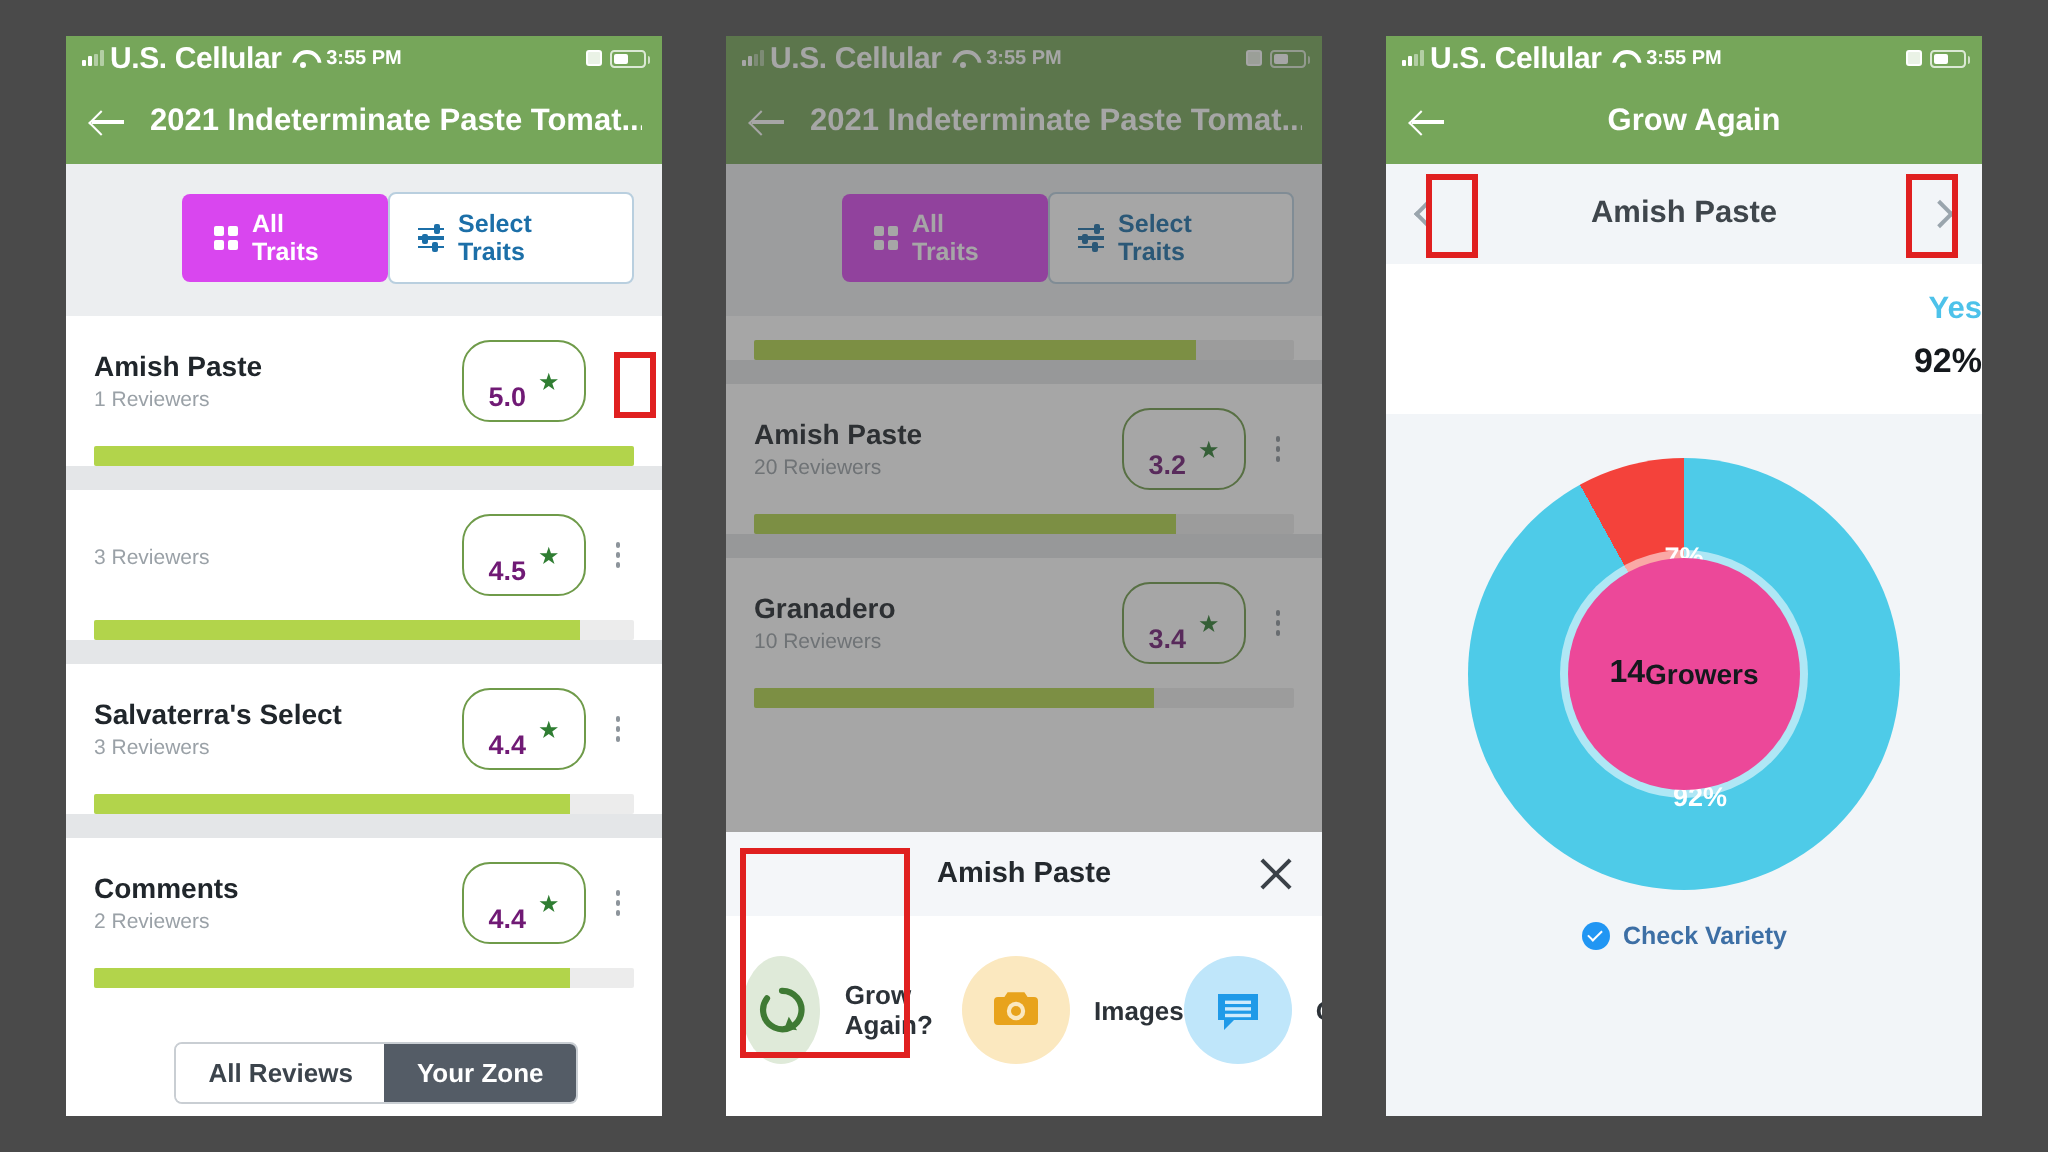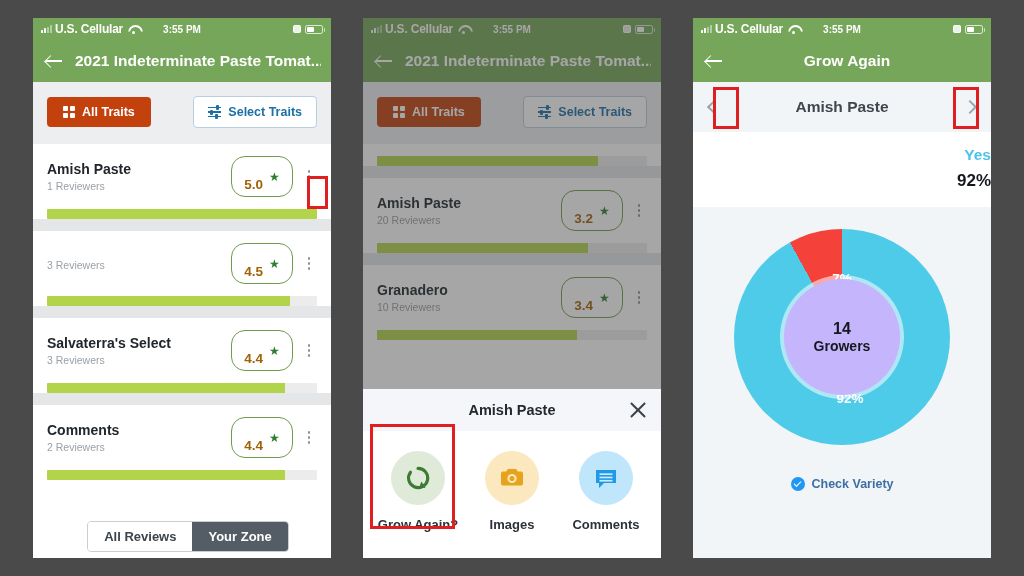--- a/index.html
+++ b/index.html
@@ -20,21 +20,21 @@
   .phone.p2 { left: 363px; }
   .phone.p3 { left: 693px; }
 
   
   .statusbar {
     height: 22px; background: #76a65a; color: #fff;
     display: flex; align-items: center; padding: 0 8px;
     font-size: 10px; font-weight: bold; position: relative;
   }
   .sb-left { display: flex; align-items: center; gap: 3px; }
-  .sb-carrier { font-size: 12px; letter-spacing: -0.2px; }
+  .sb-carrier { font-size: 15px; letter-spacing: -0.2px; }
   .sig { display: inline-flex; align-items: flex-end; gap: 1px; height: 8px; }
   .sig i { width: 2px; background: #fff; display: block; border-radius: .5px; }
   .sig i:nth-child(1){height:3px}
   .sig i:nth-child(2){height:5px}
   .sig i:nth-child(3){height:6.5px;opacity:.45}
   .sig i:nth-child(4){height:8px;opacity:.45}
   .wifi { width: 11px; height: 9px; position: relative; margin-left: 2px; }
   .wifi::before{
     content:""; position:absolute; left:0; top:0; width:11px; height:11px;
     border:2.2px solid #fff; border-radius:50%;
@@ -72,23 +72,24 @@
   }
   .navtitle { font-size: 15.5px; font-weight: bold; white-space: nowrap; overflow: hidden; }
   .navtitle.centered { flex: 1; text-align: center; margin-right: 22px; }
 
   
   .traits {
     background: #eceef0; padding: 14px 14px 16px; display: flex;
     justify-content: space-between; align-items: center;
   }
   .btn-alltraits {
-    background: #c2410c; color:#fff; border-radius: 4px; padding: 8px 16px;
+    background: #d946ef; color:#fff; border-radius: 4px; padding: 8px 16px;
     font-size: 12.5px; font-weight: bold; display: flex; align-items: center; gap: 7px;
     cursor: pointer;
+    margin-left: 44px;
   }
   .btn-select {
     background:#fff; color:#1c6fa8; border:1px solid #b9cfdf; border-radius: 4px;
     padding: 8px 14px; font-size: 12.5px; font-weight: bold;
     display: flex; align-items: center; gap: 7px; cursor: pointer;
   }
   .grid-icon { display:grid; grid-template-columns: 5px 5px; grid-template-rows: 5px 5px; gap: 2px; }
   .grid-icon span { background:#fff; border-radius: 1px; }
   .slider-icon { width: 13px; height: 11px; position: relative; }
   .slider-icon span { position:absolute; left:0; width:13px; height:1.7px; background:#1c6fa8; }
@@ -106,21 +107,21 @@
   .vrow:last-child { margin-bottom: 0; }
   .vhead { display:flex; align-items:center; }
   .vname-wrap { flex: 1; min-width: 0; }
   .vname { font-size: 14px; font-weight: bold; color:#20262b; }
   .vrev { font-size: 10.5px; color:#9aa1a7; margin-top: 3px; }
   .pill {
     border: 1.4px solid #6f9b4a; border-radius: 14px; padding: 4px 11px;
     display: flex; align-items: center; gap: 6px; margin-right: 8px;
     min-width: 62px; justify-content: center;
   }
-  .pill-val { color:#a16207; font-size: 13.5px; font-weight: bold; margin-top: 16px; }
+  .pill-val { color:#701a75; font-size: 13.5px; font-weight: bold; margin-top: 16px; }
   .pill-star { color:#2f7d32; font-size: 12px; }
   .kebab { width: 16px; height: 20px; display:flex; flex-direction:column;
            align-items:center; justify-content:center; gap:2.5px; cursor:pointer; }
   .kebab i { width: 2.6px; height: 2.6px; border-radius: 50%; background: #8d949b; display:block; }
   .bar-track { height: 10px; background:#ececec; margin: 12px 0 12px; border-radius: 1px; overflow:hidden; }
   .bar-fill { height: 100%; background:#b2d44b; }
 
   
   .hl { position: absolute; border: 3px solid #e02020; pointer-events: none; z-index: 40; }
 
@@ -145,21 +146,21 @@
   }
   .sheet-title { font-size: 14.5px; font-weight: bold; color:#24292e; }
   .xclose { position:absolute; right: 14px; top:50%; transform: translateY(-50%);
             width:18px; height:18px; cursor:pointer; }
   .xclose::before, .xclose::after {
     content:""; position:absolute; left:-1px; top:8px; width:20px; height:2px; background:#3a4148;
   }
   .xclose::before { transform: rotate(45deg); }
   .xclose::after  { transform: rotate(-45deg); }
   .sheet-actions { display:flex; padding: 20px 8px 26px; }
-  .action { flex:1; display:flex; flex-direction:column; align-items:center; gap: 12px; cursor:pointer; }
+  .action { flex:1; display:flex; flex-direction:row; align-items:center; gap: 12px; cursor:pointer; }
   .abubble { width: 54px; height:54px; border-radius:50%; display:flex; align-items:center; justify-content:center; }
   .abubble.green { background:#dfead9; }
   .abubble.amber { background:#fbe8bf; }
   .abubble.blue  { background:#bfe6fa; }
   .alabel { font-size: 13px; font-weight: bold; color:#2c3238; }
 
   
   .variety-switch {
     background:#f2f5f8; padding: 16px 16px; display:flex; align-items:center; justify-content:space-between;
     position: relative;
@@ -171,31 +172,31 @@
   .yesblock { background:#fff; padding: 14px 0 16px; text-align:right; }
   .yes-label { color:#4dc2ea; font-size: 15.5px; font-weight: bold; }
   .yes-pct { color:#15191d; font-size: 17px; font-weight: bold; margin-top: 7px; }
   .donut-area { background:#f2f5f8; padding: 16px 0 0; height: 100%; }
   .donut-wrap { position:relative; width: 216px; height: 216px; margin: 6px auto 0; }
   .donut {
     width:216px; height:216px; border-radius:50%;
   }
   .donut-hole {
     position:absolute; left:50%; top:50%; transform: translate(-50%,-50%);
-    width: 116px; height: 116px; border-radius:50%; background:#c4b5fd;
-    display:flex; flex-direction:column; align-items:center; justify-content:center;
+    width: 116px; height: 116px; border-radius:50%; background:#ec4899;
+    display:flex; flex-direction:row; align-items:center; justify-content:center;
     box-shadow: 0 0 0 4px rgba(255,255,255,.55);
     text-align: center;
   }
   .hole-num { font-size: 16px; font-weight: bold; color:#15191d; }
   .hole-lbl { font-size: 14px; font-weight: bold; color:#15191d; }
   .slice-lbl { position:absolute; color:#fff; font-weight:bold; font-size: 13.5px; }
   .lbl-red { left: 108px; top: 42px; transform: translateX(-50%); }
   .lbl-blue { left: 116px; top: 162px; transform: translateX(-50%); }
-  .legend { display:flex; align-items:flex-end; justify-content:center; gap:7px; margin-top: 32px; }
+  .legend { display:flex; align-items:flex-end; justify-content:center; gap:7px; margin-top: 16px; }
   .legend-dot { width: 14px; height:14px; border-radius:50%; background:#2196f3;
                 display:flex; align-items:center; justify-content:center; }
   .legend-check { width: 7px; height: 4px; border-left: 1.6px solid #fff; border-bottom:1.6px solid #fff;
                   transform: rotate(-45deg); margin-top:-1.5px; }
   .legend-text { color:#3d6fa5; font-size: 12.5px; font-weight: bold; }
 </style>
 </head>
 <body>
 
 <div class="stage">

